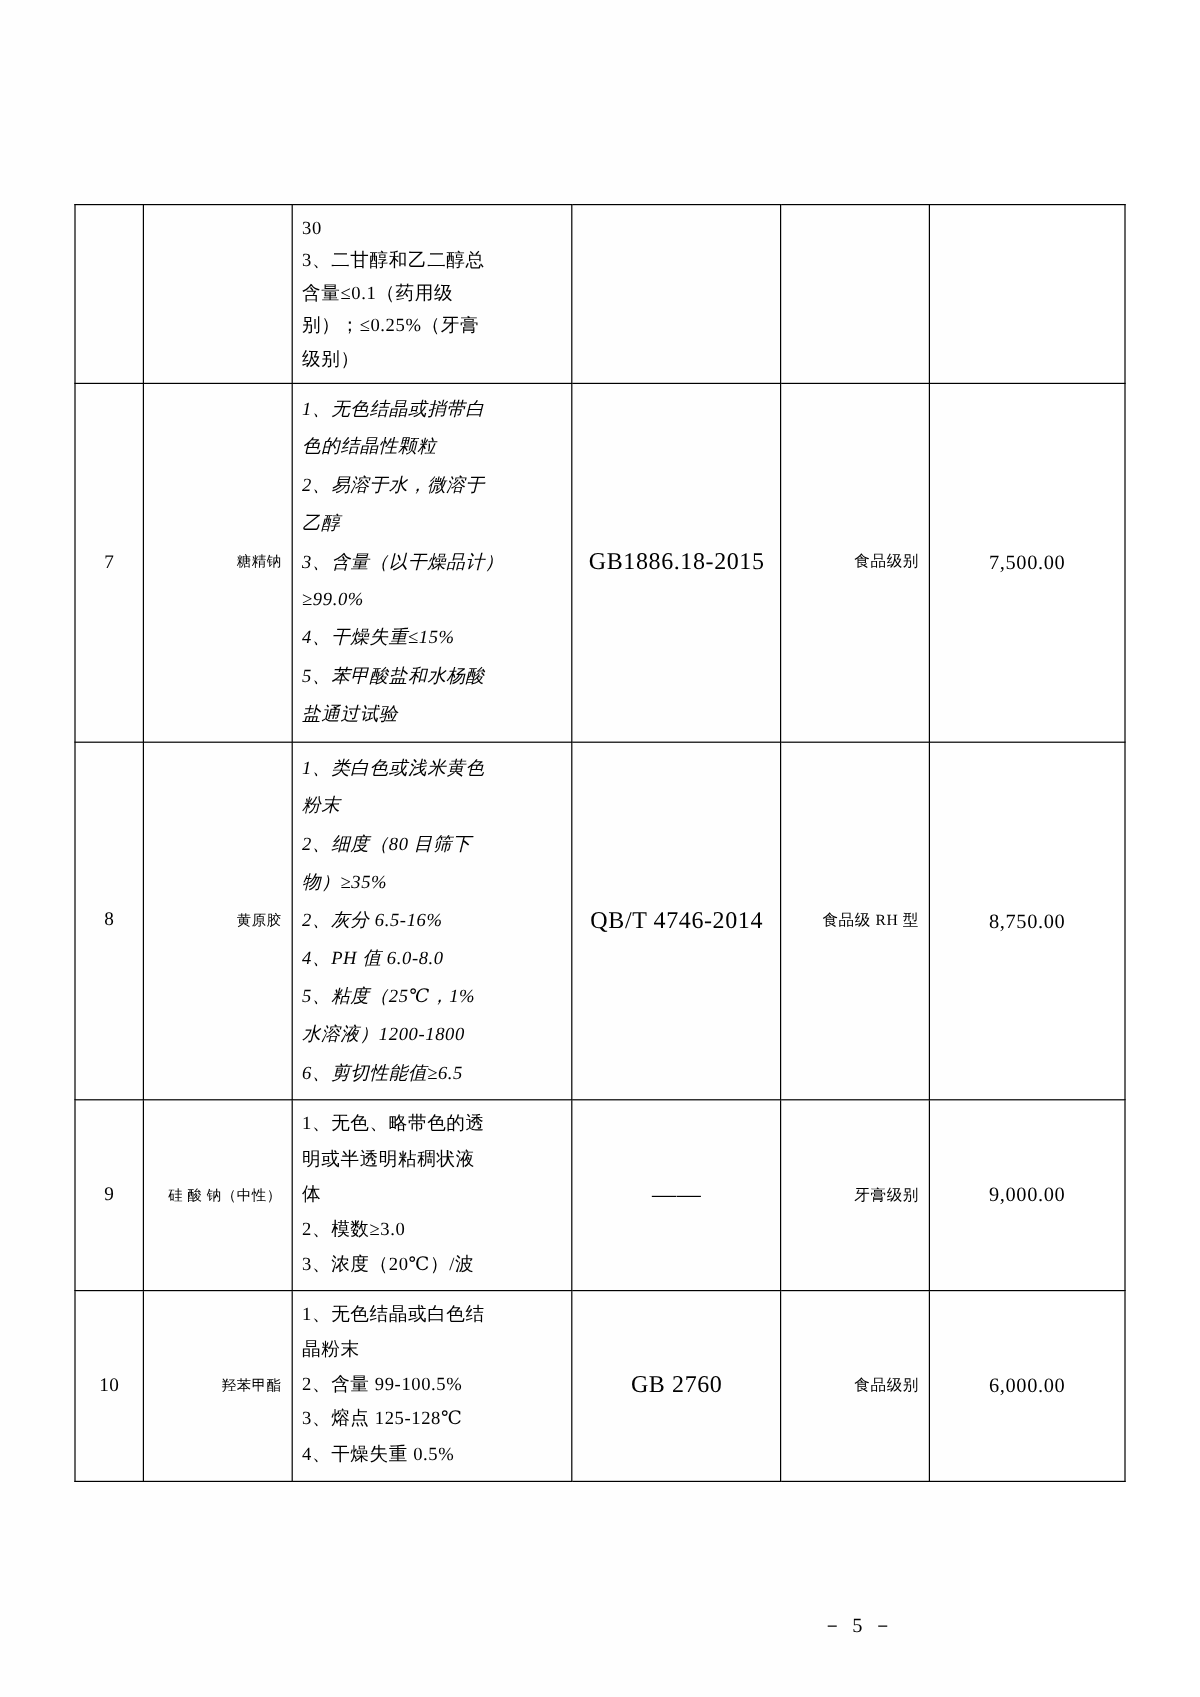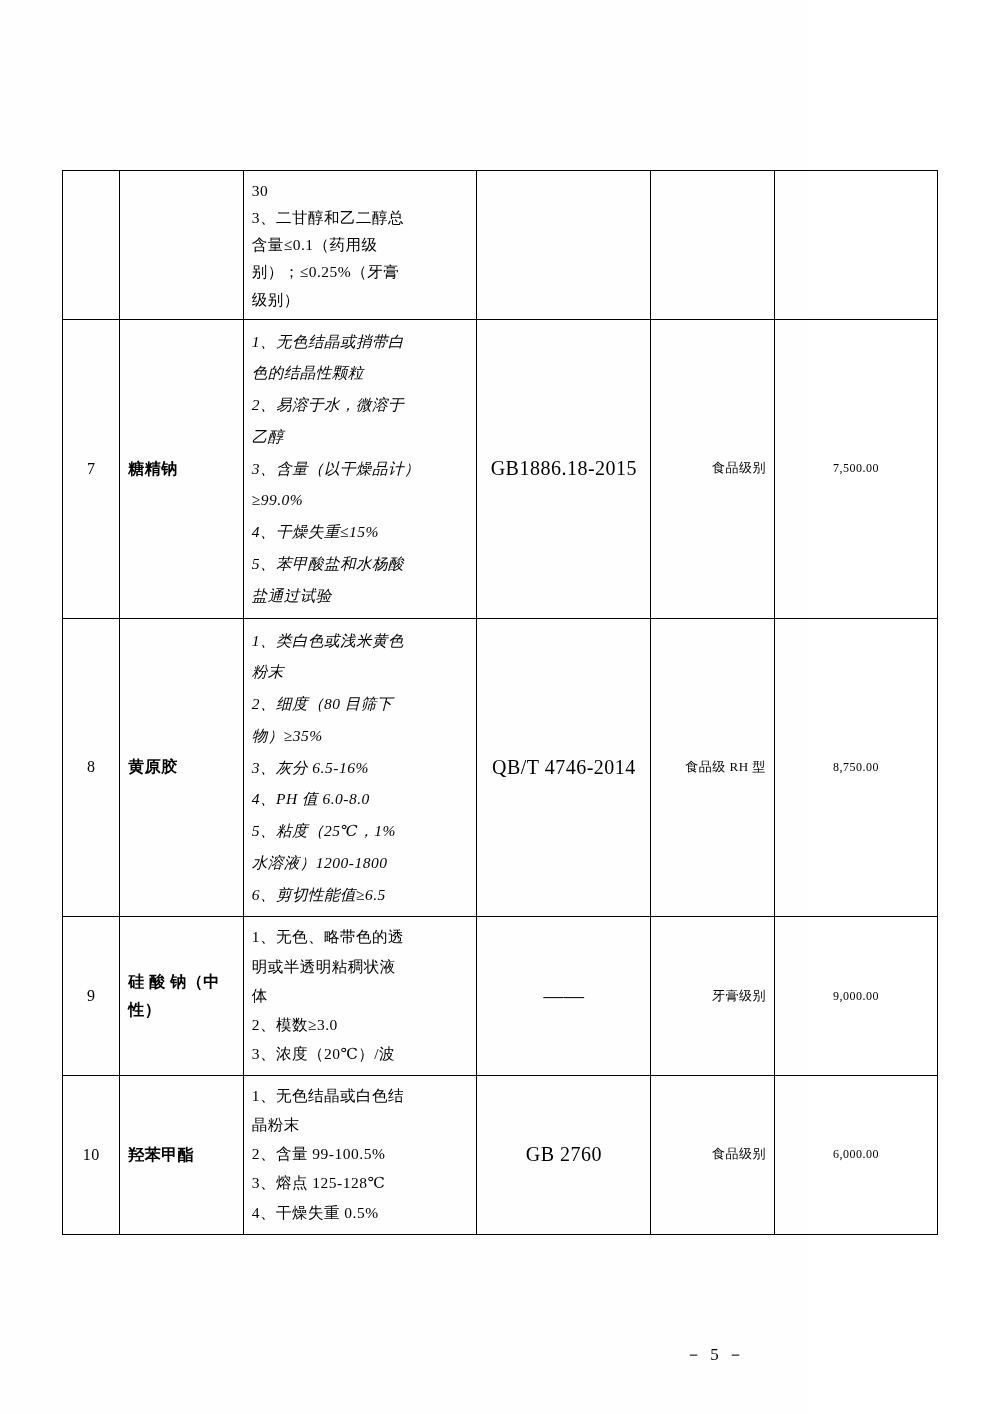--- a/index.html
+++ b/index.html
@@ -45,44 +45,43 @@
   col.c-std   { width: 158px; }
   col.c-grade { width: 112px; }
   col.c-price { width: 148px; }
 
   td.no {
     text-align: center;
     font-family: "Liberation Serif", serif;
     font-size: 16px;
   }
   td.name {
-    text-align: left;
-    font-size: 16px;
-    font-weight: bold;
+    text-align: right;
+    font-size: 12px;
   }
   td.spec {
     text-align: left;
     vertical-align: middle;
   }
   td.spec .ln {
     display: block;
     white-space: nowrap;
   }
   td.std {
     text-align: center;
     font-size: 20px;
     white-space: nowrap;
   }
   td.grade {
     text-align: right;
     font-size: 13px;
   }
   td.price {
     text-align: center;
-    font-size: 12px;
+    font-size: 17px;
     white-space: nowrap;
   }
   .row-top td { vertical-align: top; }
   .spaced .ln { margin-bottom: 2px; }
   .loose .ln { line-height: 2.05; font-style: italic; }
 
   .page-number {
     position: absolute;
     right: 62px;
     bottom: 48px;
@@ -142,21 +141,21 @@
       </tr>
 
       <tr>
         <td class="no">8</td>
         <td class="name">黄原胶</td>
         <td class="spec loose">
           <span class="ln">1、类白色或浅米黄色</span>
           <span class="ln">粉末</span>
           <span class="ln">2、细度（80 目筛下</span>
           <span class="ln">物）≥35%</span>
-          <span class="ln">3、灰分 6.5-16%</span>
+          <span class="ln">2、灰分 6.5-16%</span>
           <span class="ln">4、PH 值 6.0-8.0</span>
           <span class="ln">5、粘度（25℃，1%</span>
           <span class="ln">水溶液）1200-1800</span>
           <span class="ln">6、剪切性能值≥6.5</span>
         </td>
         <td class="std">QB/T 4746-2014</td>
         <td class="grade">食品级 RH 型</td>
         <td class="price">8,750.00</td>
       </tr>
 

